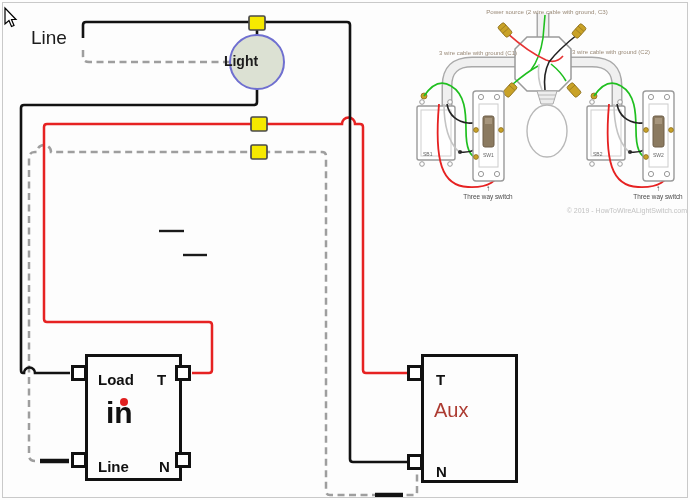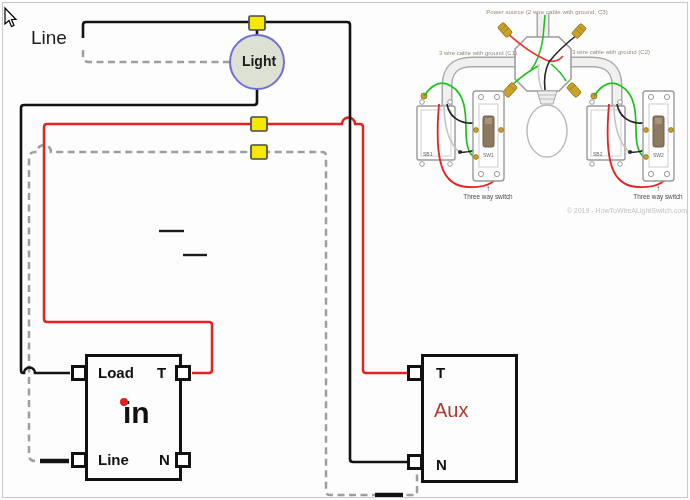--- a/index.html
+++ b/index.html
@@ -2,27 +2,27 @@
 <html><head>
 <meta charset="utf-8">
 <style>
   html,body{margin:0;padding:0;background:#ffffff;}
   body{font-family:"Liberation Sans", sans-serif;}
   .stage{position:relative;width:690px;height:500px;background:#fdfdfd;overflow:hidden;}
   .frame{position:absolute;left:2px;top:2px;width:684px;height:494px;border:1px solid #c9c9c9;pointer-events:none;}
   svg{position:absolute;left:0;top:0;}
   .label{position:absolute;color:#1c1c1c;white-space:nowrap;}
   .feed-label{left:31px;top:27px;font-size:19px;}
-  .light-label{left:231px;top:53px;width:56px;text-align:center;font-size:14px;font-weight:600;}
+  .light-label{left:213px;top:53px;width:56px;text-align:center;font-size:14px;font-weight:600;}
   .module{position:absolute;border:3px solid #111;background:transparent;box-sizing:border-box;}
   .load-box{left:85px;top:354px;width:97px;height:127px;}
   .aux-box{left:421px;top:354px;width:97px;height:129px;}
   .terminal{position:absolute;width:16px;height:16px;border:3px solid #111;background:#fff;box-sizing:border-box;}
-  .t-label{position:absolute;font-size:15px;font-weight:bold;color:#111;white-space:nowrap;}
-  .logo{position:absolute;left:123px;top:396px;font-size:30px;font-weight:bold;color:#111;letter-spacing:0;}
+  .t-label{position:absolute;font-size:15px;font-weight:bold;color:#111;white-space:nowrap;margin-top:7px;}
+  .logo{position:absolute;left:106px;top:396px;font-size:30px;font-weight:bold;color:#111;letter-spacing:0;}
   .logo-dot{position:absolute;left:120px;top:398px;width:8px;height:8px;border-radius:50%;background:#e02020;}
   .aux-name{position:absolute;left:434px;top:399px;font-size:20px;font-weight:500;color:#ad3c32;}
 </style>
 </head>
 <body>
 
 <div class="stage">
 
   <svg width="690" height="500" viewBox="0 0 690 500">
 

